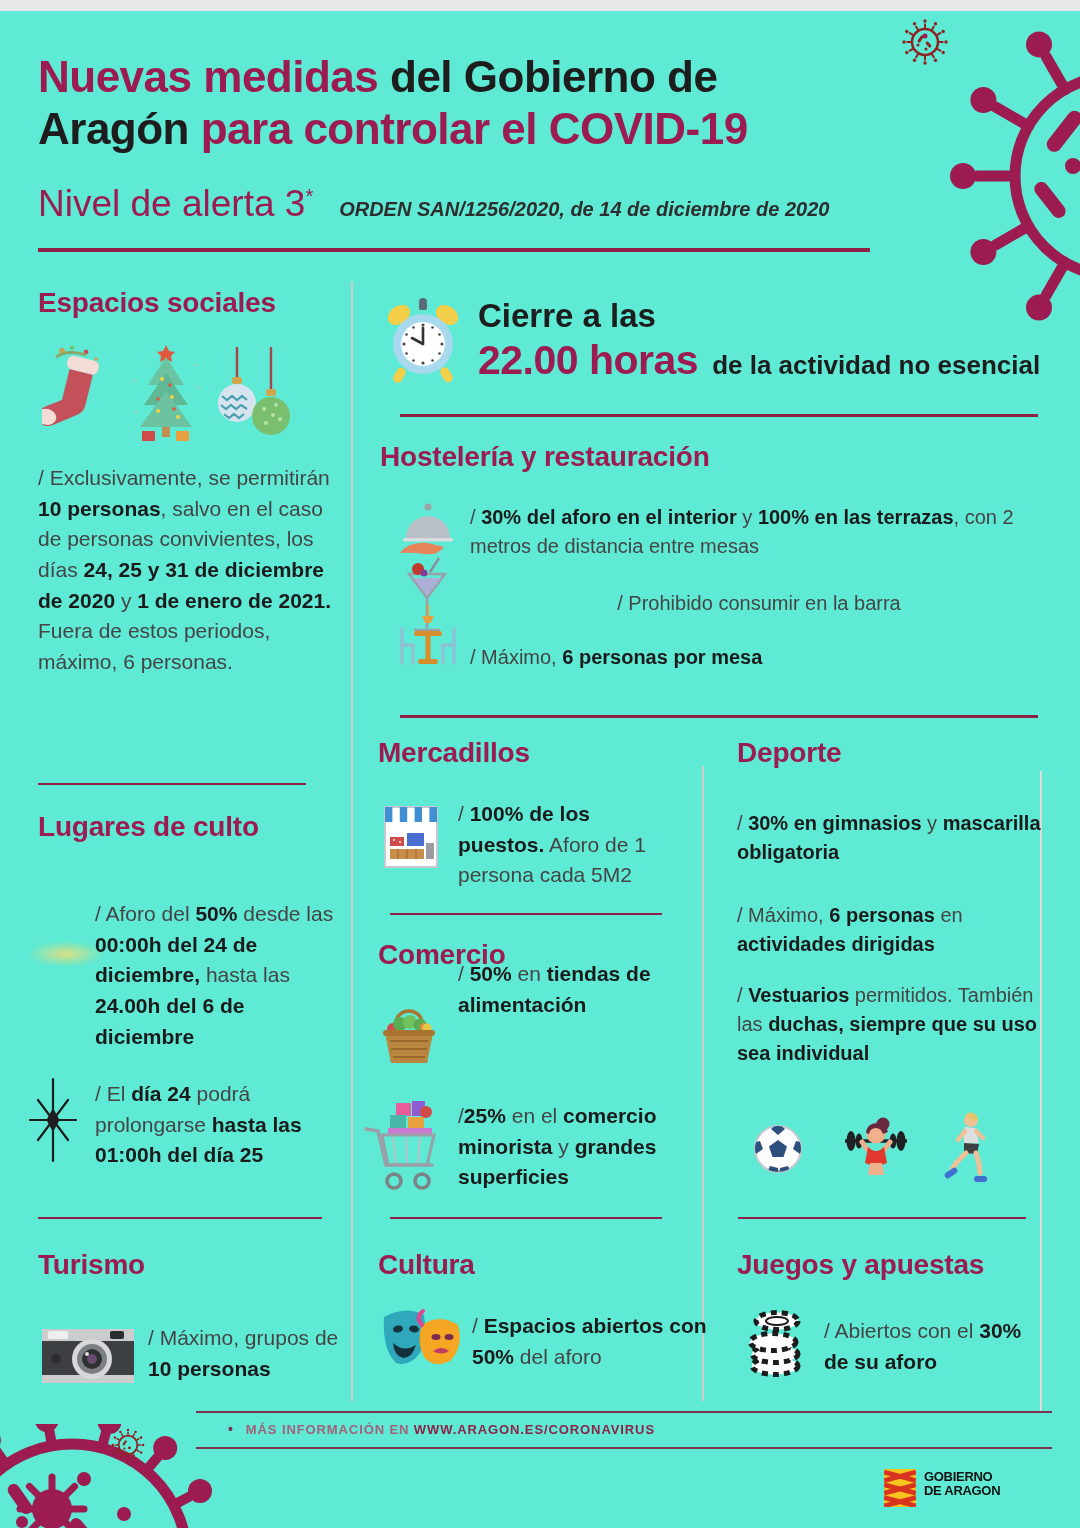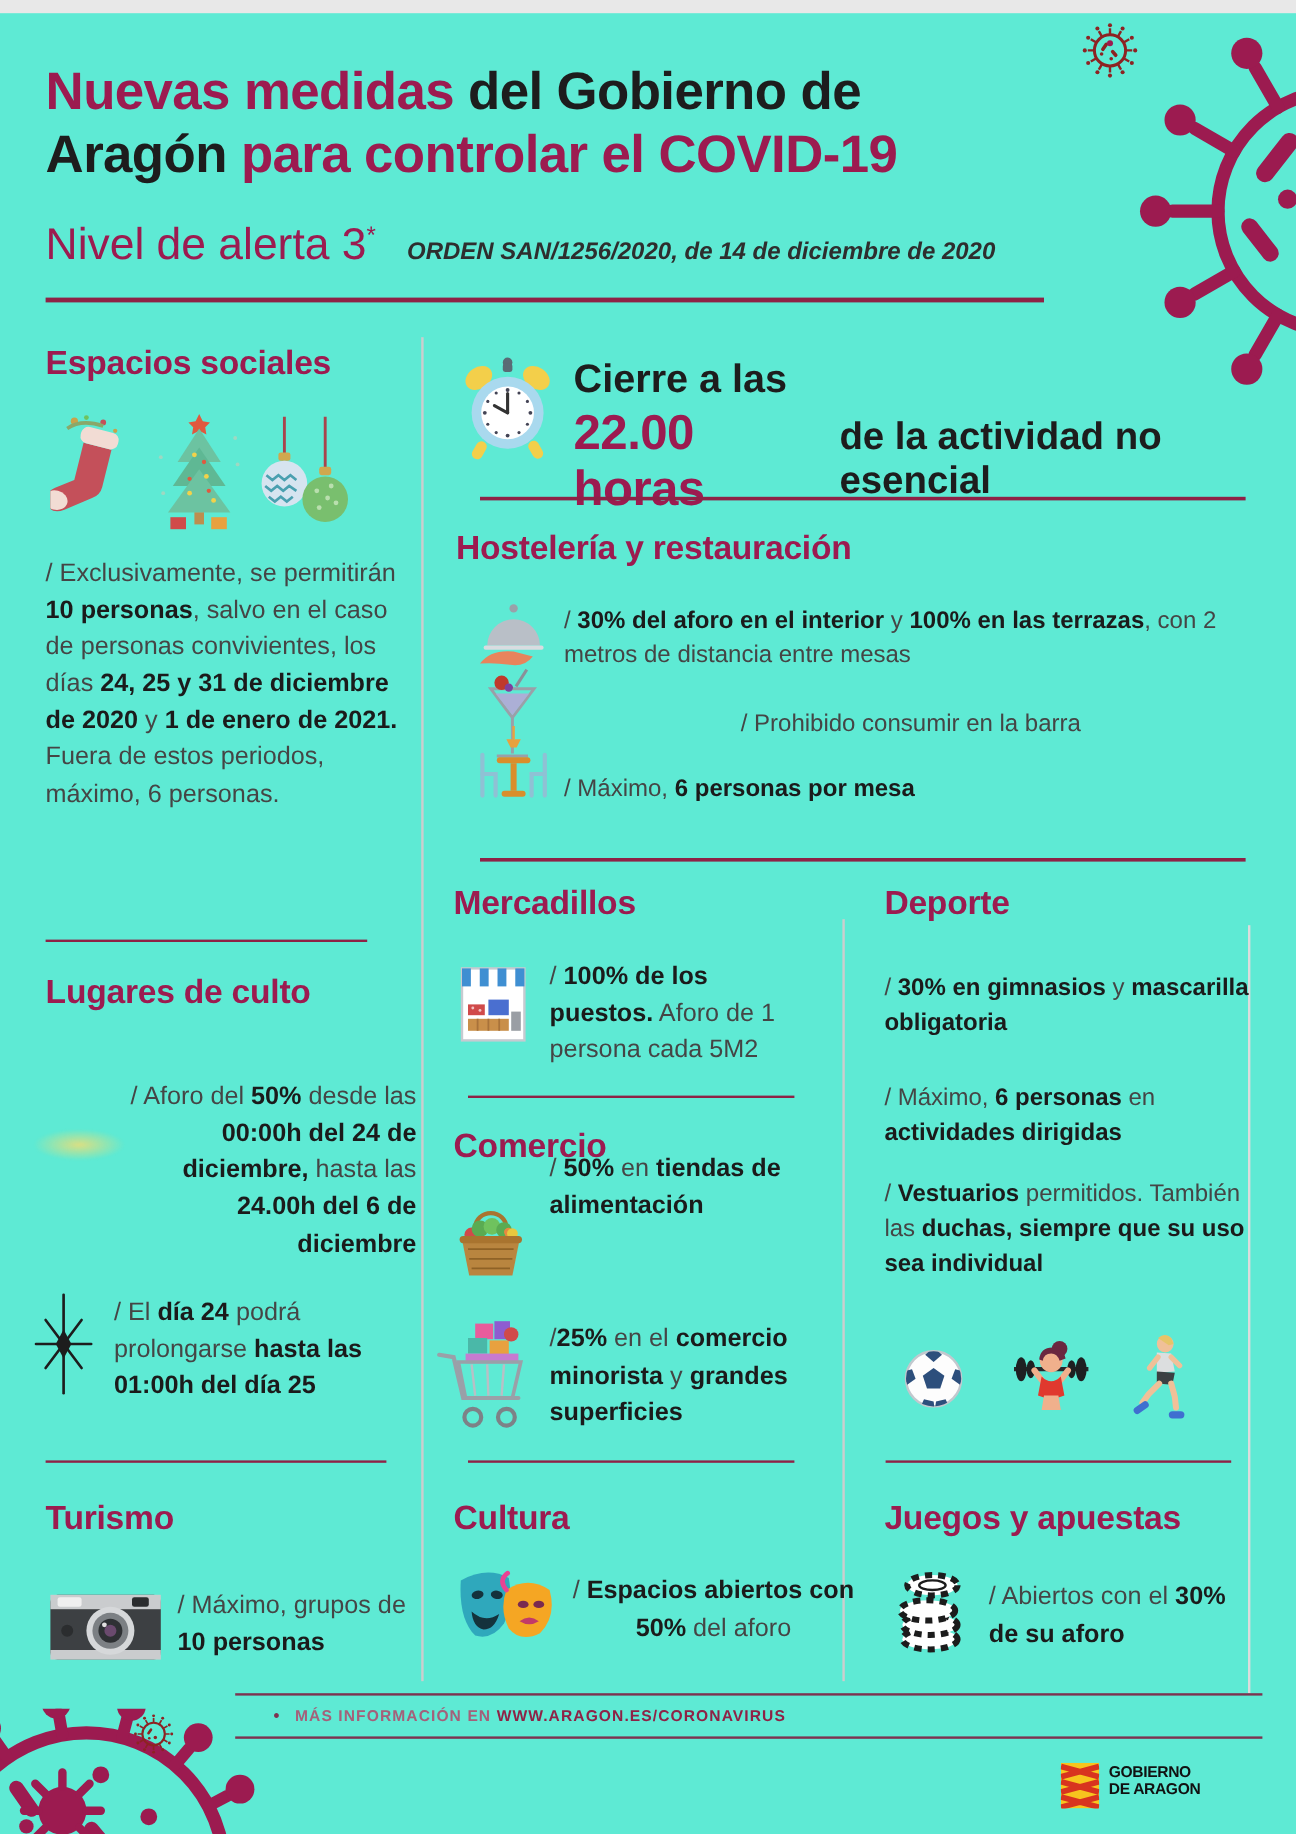--- a/index.html
+++ b/index.html
@@ -15,21 +15,21 @@
   .alert sup{font-size:20px;}
   .order{font-size:20px;font-style:italic;font-weight:600;color:#2e2e2e;margin-left:26px;}
   .sec-title{font-size:28px;font-weight:700;color:var(--accent);letter-spacing:-0.2px;}
   .txt{font-size:20px;line-height:1.46;color:var(--body);}
   .txt-lg{font-size:21px;line-height:1.46;color:var(--body);}
   .hr{background:var(--rule);height:3px;}
   .hr2{background:var(--rule);height:2px;}
   .vr{background:#cdcdcd;width:2px;}
   .closure-intro{font-size:33px;font-weight:700;color:#1d1d1d;}
   .closure-time{font-size:41px;font-weight:700;color:var(--accent);letter-spacing:-0.5px;}
-  .closure-scope{font-size:32px;font-weight:700;color:#1d1d1d;margin-left:14px;}
+  .closure-scope{font-size:26px;font-weight:700;color:#1d1d1d;margin-left:14px;}
   .glow{width:76px;height:26px;border-radius:50%;
         background:radial-gradient(closest-side,rgba(250,220,110,.8),rgba(250,220,110,0));
         filter:blur(1px);}
   .footer-info{font-size:13px;letter-spacing:.9px;color:#a4607a;font-weight:600;}
   .footer-info .bullet{color:#7d3350;margin-right:12px;font-size:14px;}
   .footer-info .url{font-weight:700;color:#8e2246;}
   .logo-text{font-size:13px;font-weight:700;color:#111;line-height:1.08;letter-spacing:-0.3px;}
 </style>
 </head>
 <body>
@@ -191,21 +191,21 @@
         <circle cx="57" cy="68" r="2"></circle>
       </g>
   </svg>
 
   <div class="abs txt-lg" style="left:38px;top:452px;width:305px;"><span>/ Exclusivamente, se permitirán </span><span class="b">10 personas</span><span>, salvo en el caso de personas convivientes, los días </span><span class="b">24, 25 y 31 de diciembre de 2020</span><span> y </span><span class="b">1 de enero de 2021.</span><span> Fuera de estos periodos, máximo, 6 personas.</span></div>
 
   <div class="abs hr2" style="left:38px;top:772px;width:268px;"></div>
 
   <div class="abs sec-title" style="left:38px;top:800px;">Lugares de culto</div>
   <div class="abs glow" style="left:28px;top:930px;"></div>
-  <div class="abs txt-lg" style="left:95px;top:888px;width:252px;text-align:right;"><span>/ Aforo del </span><span class="b">50%</span><span> desde las </span><span class="b">00:00h del 24 de diciembre,</span><span> hasta las </span><span class="b">24.00h del 6 de diciembre</span></div>
+  <div class="abs txt-lg" style="left:95px;top:888px;width:252px;"><span>/ Aforo del </span><span class="b">50%</span><span> desde las </span><span class="b">00:00h del 24 de diciembre,</span><span> hasta las </span><span class="b">24.00h del 6 de diciembre</span></div>
   <svg class="abs" style="left:26px;top:1066px;" width="54" height="86" viewBox="0 0 54 86">
     <g stroke="#1d1d1d" stroke-width="2.2" stroke-linecap="round">
       <line x1="27" y1="2" x2="27" y2="84"></line>
       <line x1="4" y1="43" x2="50" y2="43"></line>
       <line x1="12" y1="23" x2="42" y2="63"></line>
       <line x1="42" y1="23" x2="12" y2="63"></line>
     </g>
     <path d="M27 31 l6.5 12 -6.5 12 -6.5 -12 z" fill="#1d1d1d"></path>
   </svg>
   <div class="abs txt-lg" style="left:95px;top:1068px;width:252px;"><span>/ El </span><span class="b">día 24</span><span> podrá prolongarse </span><span class="b">hasta las 01:00h del día 25</span></div>
@@ -431,21 +431,21 @@
     <path d="M6 14 Q28 2 46 12 Q50 34 42 50 Q32 64 18 60 Q4 46 6 14 Z" fill="#2fa8bc"></path>
     <ellipse cx="20" cy="26" rx="5" ry="3.5" fill="#14323c" transform="rotate(-12 20 26)"></ellipse>
     <ellipse cx="36" cy="26" rx="5" ry="3.5" fill="#14323c" transform="rotate(10 36 26)"></ellipse>
     <path d="M15 40 q11 10 23 2 q-4 13 -13 13 q-9 -2 -10 -15 z" fill="#14323c"></path>
     <path d="M44 22 Q62 10 80 22 Q86 44 72 58 Q56 66 46 54 Q38 38 44 22 Z" fill="#f5a623"></path>
     <ellipse cx="58" cy="34" rx="4.5" ry="3" fill="#7a2a50"></ellipse>
     <ellipse cx="71" cy="34" rx="4.5" ry="3" fill="#7a2a50"></ellipse>
     <path d="M55 48 q8 -6 16 0 q-8 5 -16 0 z" fill="#c23a68"></path>
     <path d="M44 22 q-7 -8 1 -14" stroke="#e84393" stroke-width="4" fill="none" stroke-linecap="round"></path>
   </svg>
-  <div class="abs txt-lg" style="left:472px;top:1300px;width:245px;text-align:center;"><span>/ </span><span class="b">Espacios abiertos con 50%</span><span> del aforo</span></div>
+  <div class="abs txt-lg" style="left:472px;top:1300px;width:245px;"><span>/ </span><span class="b">Espacios abiertos con 50%</span><span> del aforo</span></div>
 
   <div class="abs sec-title" style="left:737px;top:1238px;">Juegos y apuestas</div>
   <svg class="abs" style="left:748px;top:1296px;" width="56" height="72" viewBox="0 0 56 72">
     <ellipse cx="27" cy="59" rx="23" ry="8.5" fill="#ffffff" stroke="#1c1c1c" stroke-width="5" stroke-dasharray="6 5"></ellipse>
     <ellipse cx="27" cy="47" rx="23" ry="8.5" fill="#ffffff" stroke="#1c1c1c" stroke-width="5" stroke-dasharray="6 5"></ellipse>
     <ellipse cx="25" cy="35" rx="23" ry="8.5" fill="#ffffff" stroke="#1c1c1c" stroke-width="5" stroke-dasharray="6 5"></ellipse>
     <ellipse cx="29" cy="14" rx="21" ry="8.5" fill="#ffffff" stroke="#1c1c1c" stroke-width="5" stroke-dasharray="6 5"></ellipse>
     <ellipse cx="29" cy="14" rx="11" ry="4" fill="none" stroke="#1c1c1c" stroke-width="2"></ellipse>
   </svg>
   <div class="abs txt-lg" style="left:824px;top:1305px;width:222px;"><span>/ Abiertos con el </span><span class="b">30% de su aforo</span></div>

